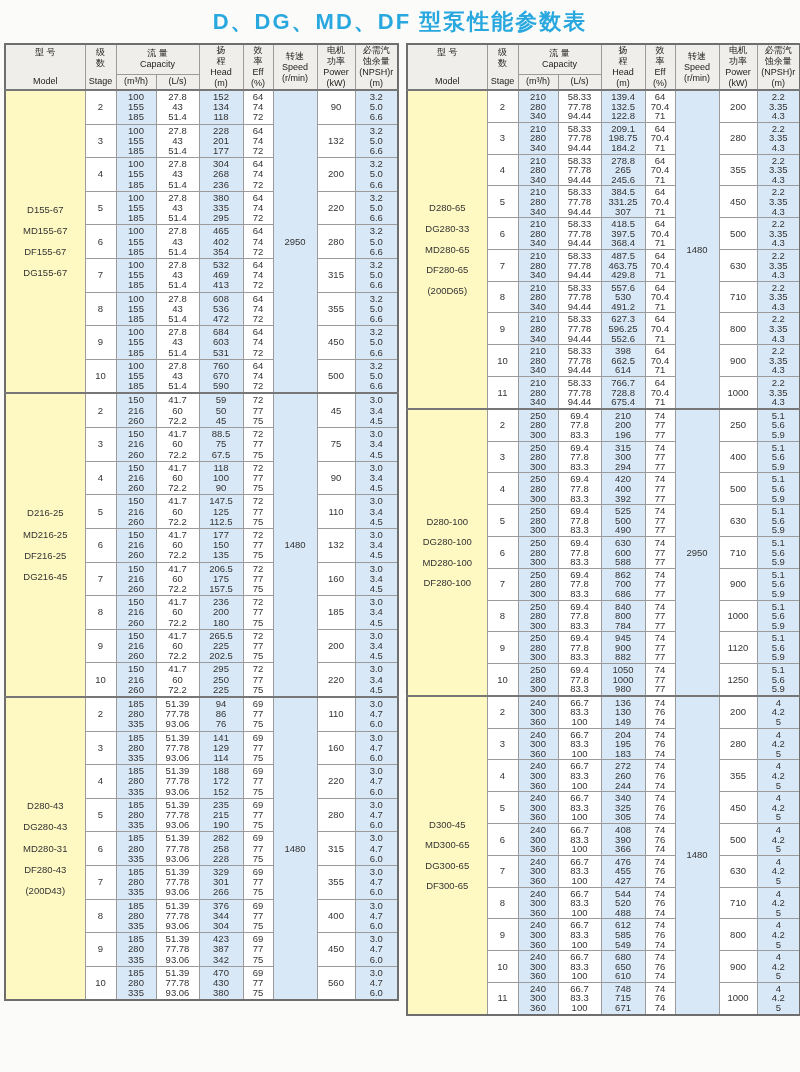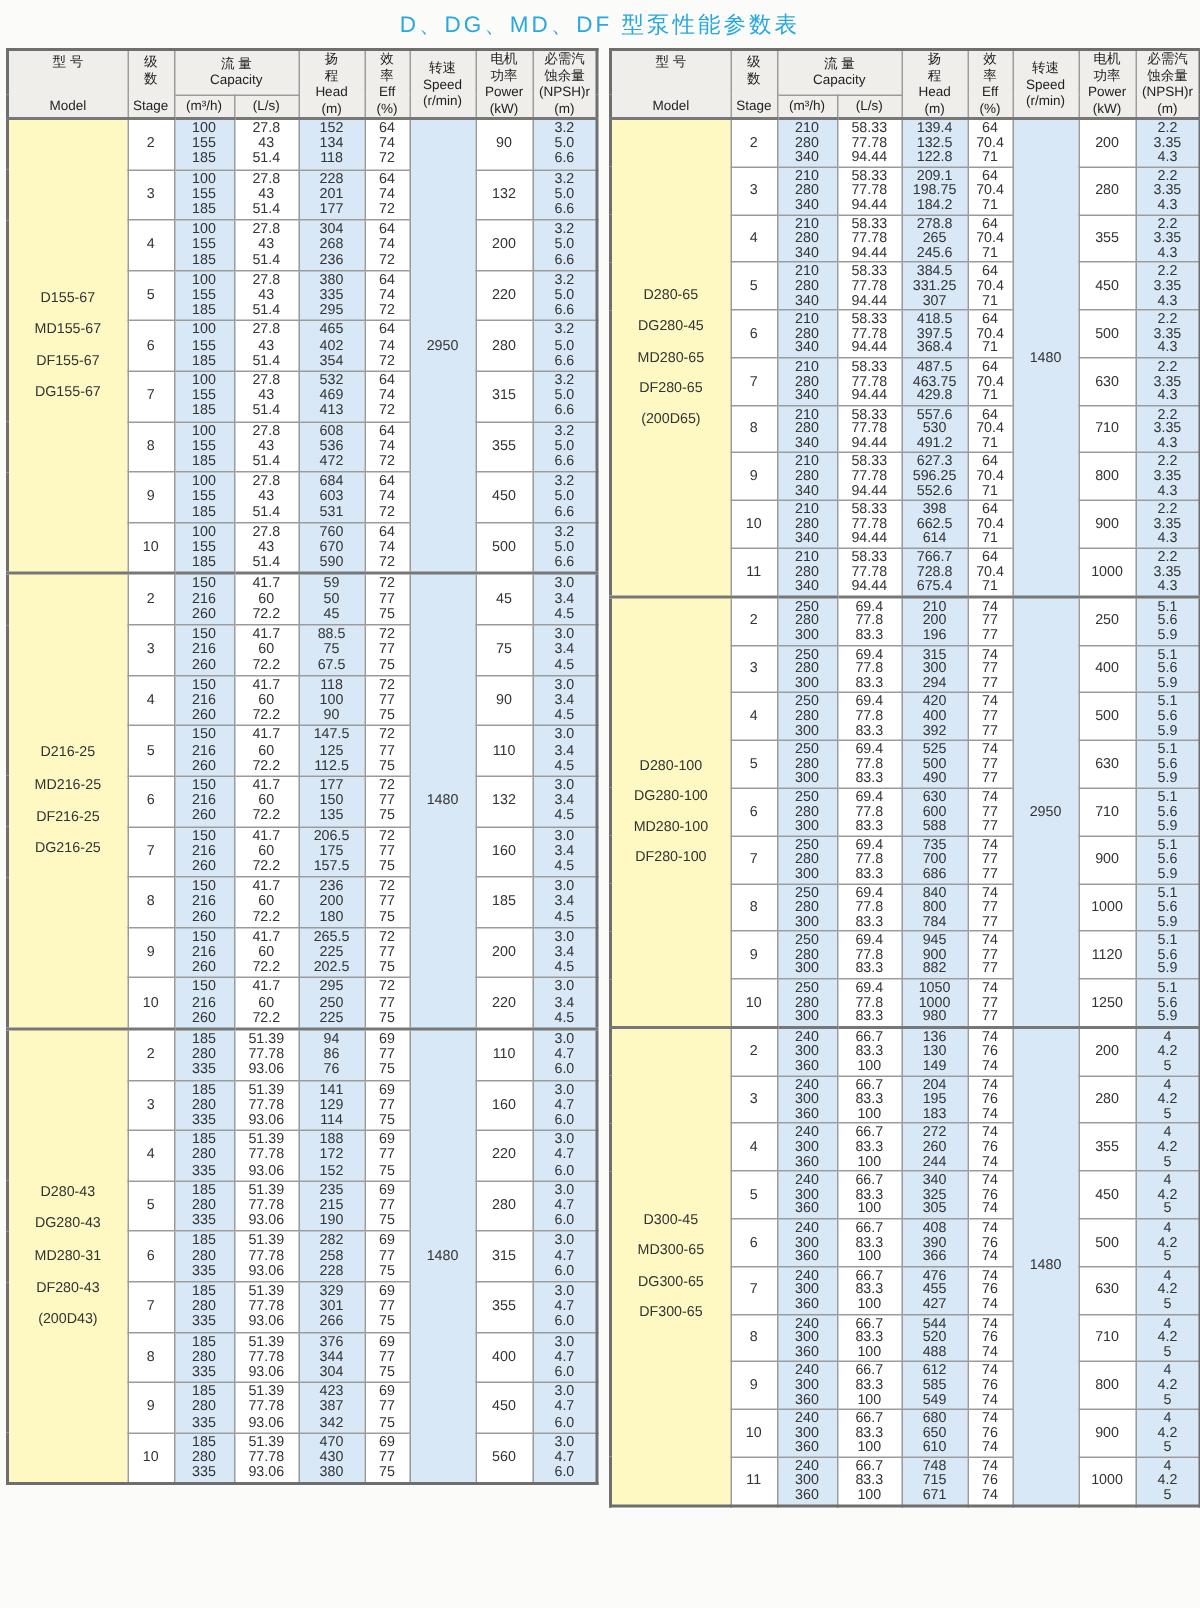--- a/index.html
+++ b/index.html
@@ -4,22 +4,22 @@
 <style>
   * { box-sizing: border-box; margin: 0; padding: 0; }
   html, body {
     width: 800px; height: 1072px;
     background: #fbfbf9;
     font-family: "Liberation Sans", "DejaVu Sans", sans-serif;
     overflow: hidden;
   }
   .page-title {
     text-align: center;
-    font-size: 15px;
-    font-weight: normal;
+    font-size: 22px;
+    font-weight: bold;
     color: #29a8df;
     letter-spacing: 2px;
     padding: 7px 0 6px 0;
   }
   .tables-wrap {
     display: flex;
     gap: 7px;
     padding: 0 4px;
     align-items: flex-start;
   }
@@ -306,21 +306,21 @@
           <td>500</td>
           <td class="col-blue pre">3.2
 5.0
 6.6</td>
         </tr>
         <tr class="section-start">
           <td class="model-cell" rowspan="9">
             <div class="model-name">D216-25</div>
             <div class="model-name">MD216-25</div>
             <div class="model-name">DF216-25</div>
-            <div class="model-name">DG216-25</div>
+            <div class="model-name">DG216-45</div>
           </td>
           <td>2</td>
           <td class="col-blue pre">150
 216
 260</td>
           <td class="pre">41.7
 60
 72.2</td>
           <td class="col-blue pre">59
 50
@@ -721,21 +721,21 @@
       </tr>
       <tr class="unit-row">
         <th>(m³/h)</th>
         <th>(L/s)</th>
       </tr>
     </thead>
     <tbody>
         <tr class="section-start">
           <td class="model-cell" rowspan="10">
             <div class="model-name">D280-65</div>
-            <div class="model-name">DG280-45</div>
+            <div class="model-name">DG280-33</div>
             <div class="model-name">MD280-65</div>
             <div class="model-name">DF280-65</div>
             <div class="model-name">(200D65)</div>
           </td>
           <td>2</td>
           <td class="col-blue pre">210
 280
 340</td>
           <td class="pre">58.33
 77.78
@@ -1026,21 +1026,21 @@
 5.9</td>
         </tr>
         <tr>
           <td>7</td>
           <td class="col-blue pre">250
 280
 300</td>
           <td class="pre">69.4
 77.8
 83.3</td>
-          <td class="col-blue pre">735
+          <td class="col-blue pre">862
 700
 686</td>
           <td class="pre">74
 77
 77</td>
           <td>900</td>
           <td class="col-blue pre">5.1
 5.6
 5.9</td>
         </tr>

